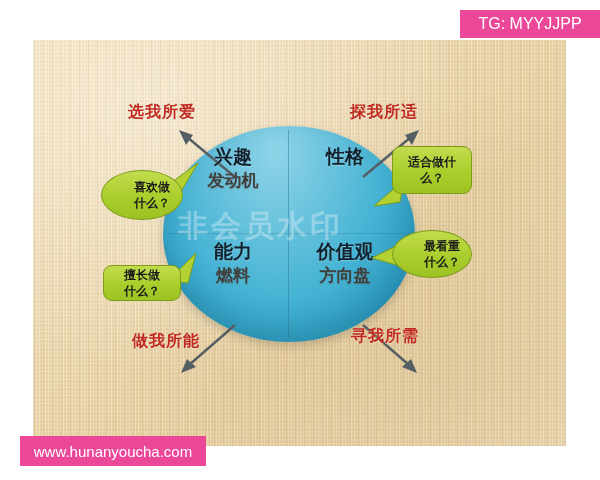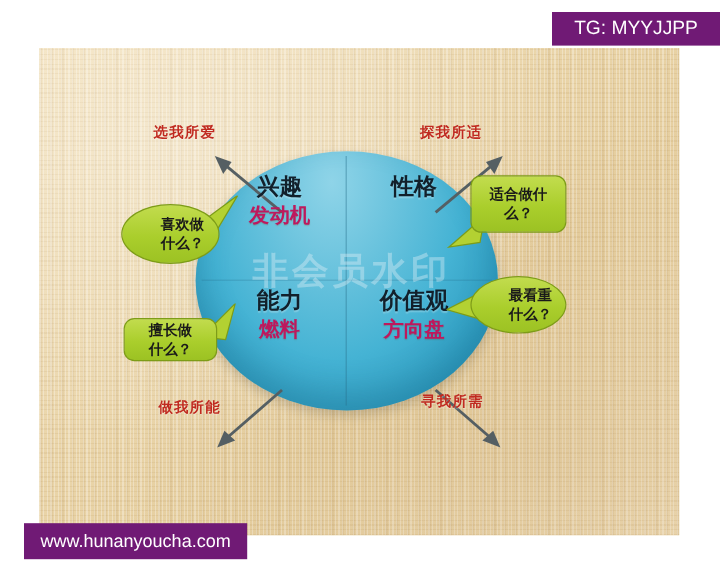--- a/index.html
+++ b/index.html
@@ -49,53 +49,52 @@
   }
   .quad-line { position:absolute; background: rgba(40,110,140,0.45); z-index:5; }
   #quad-v { left: 288px; top: 130px; width: 1px; height: 208px; }
   #quad-h { left: 168px; top: 233px; width: 242px; height: 1px; background: rgba(40,110,140,0.28); }
 
   
   #ellipse-watermark {
     position: absolute;
     left: 178px; top: 206px;
     width: 230px;
-    text-align: center;
     font-size: 30px;
     letter-spacing: 3px;
     color: rgba(235,245,250,0.36);
     font-weight: 700;
     z-index: 6;
     pointer-events: none;
     white-space: nowrap;
   }
 
   
   .quad { position: absolute; z-index: 7; text-align: center; width: 110px; }
   .quad .main {
     display:block;
     font-size: 19px; font-weight: 700; color: #12202b;
     line-height: 1.25;
     text-shadow: 0 1px 1px rgba(255,255,255,0.25);
   }
   .quad .sub {
     display:block;
-    font-size: 17px; font-weight: 700; color: #be185d;
+    font-size: 17px; font-weight: 700; color: #404040;
     line-height: 1.3;
     text-shadow: 0 1px 1px rgba(120,60,0,0.25);
   }
   #quad-tl { left: 178px; top: 145px; }
   #quad-tr { left: 290px; top: 145px; }
   #quad-bl { left: 178px; top: 240px; }
   #quad-br { left: 290px; top: 240px; }
 
   
   .red-label {
     position: absolute; z-index: 8;
-    font-size: 12px; font-weight: 700;
+    font-size: 16px; font-weight: 700;
     color: #c02a20;
     letter-spacing: 1px;
     text-shadow: 0 1px 1px rgba(255,255,255,0.4);
     white-space: nowrap;
   }
   #red-tl { left: 128px; top: 102px; }
   #red-tr { left: 350px; top: 102px; }
   #red-bl { left: 132px; top: 331px; }
   #red-br { left: 351px; top: 326px; }
 
@@ -123,21 +122,21 @@
   .tail { position: absolute; z-index: 8; pointer-events: none; }
 
   #bubble-1 { left: 101px; top: 170px; width: 82px; height: 50px; }
   #bubble-2 { left: 103px; top: 265px; width: 78px; height: 36px; }
   #bubble-3 { left: 392px; top: 146px; width: 80px; height: 48px; }
   #bubble-4 { left: 392px; top: 230px; width: 80px; height: 48px; }
 
   
   .wm {
     position: absolute; z-index: 30;
-    background: #701a75;
+    background: #ec4899;
     color: #ffffff;
     display: flex; align-items: center; justify-content: center;
     font-family: "Liberation Sans", sans-serif;
   }
   #wm-top { right: 0px; top: 10px; width: 140px; height: 28px; font-size: 16px; }
   #wm-bottom { left: 20px; bottom: 14px; width: 186px; height: 30px; font-size: 15px; }
 </style>
 </head>
 <body>
 

